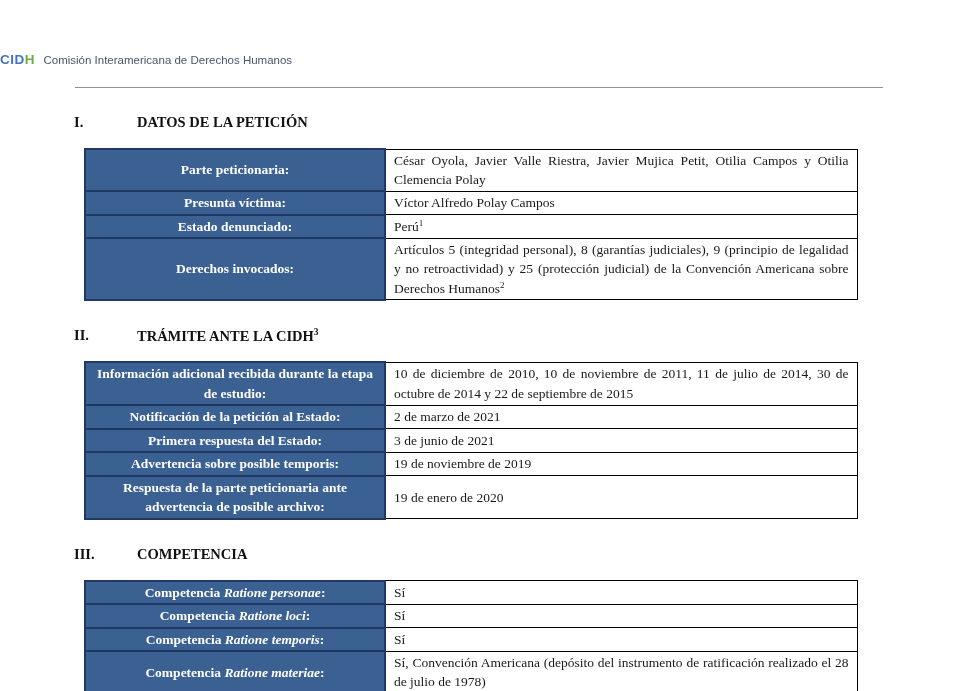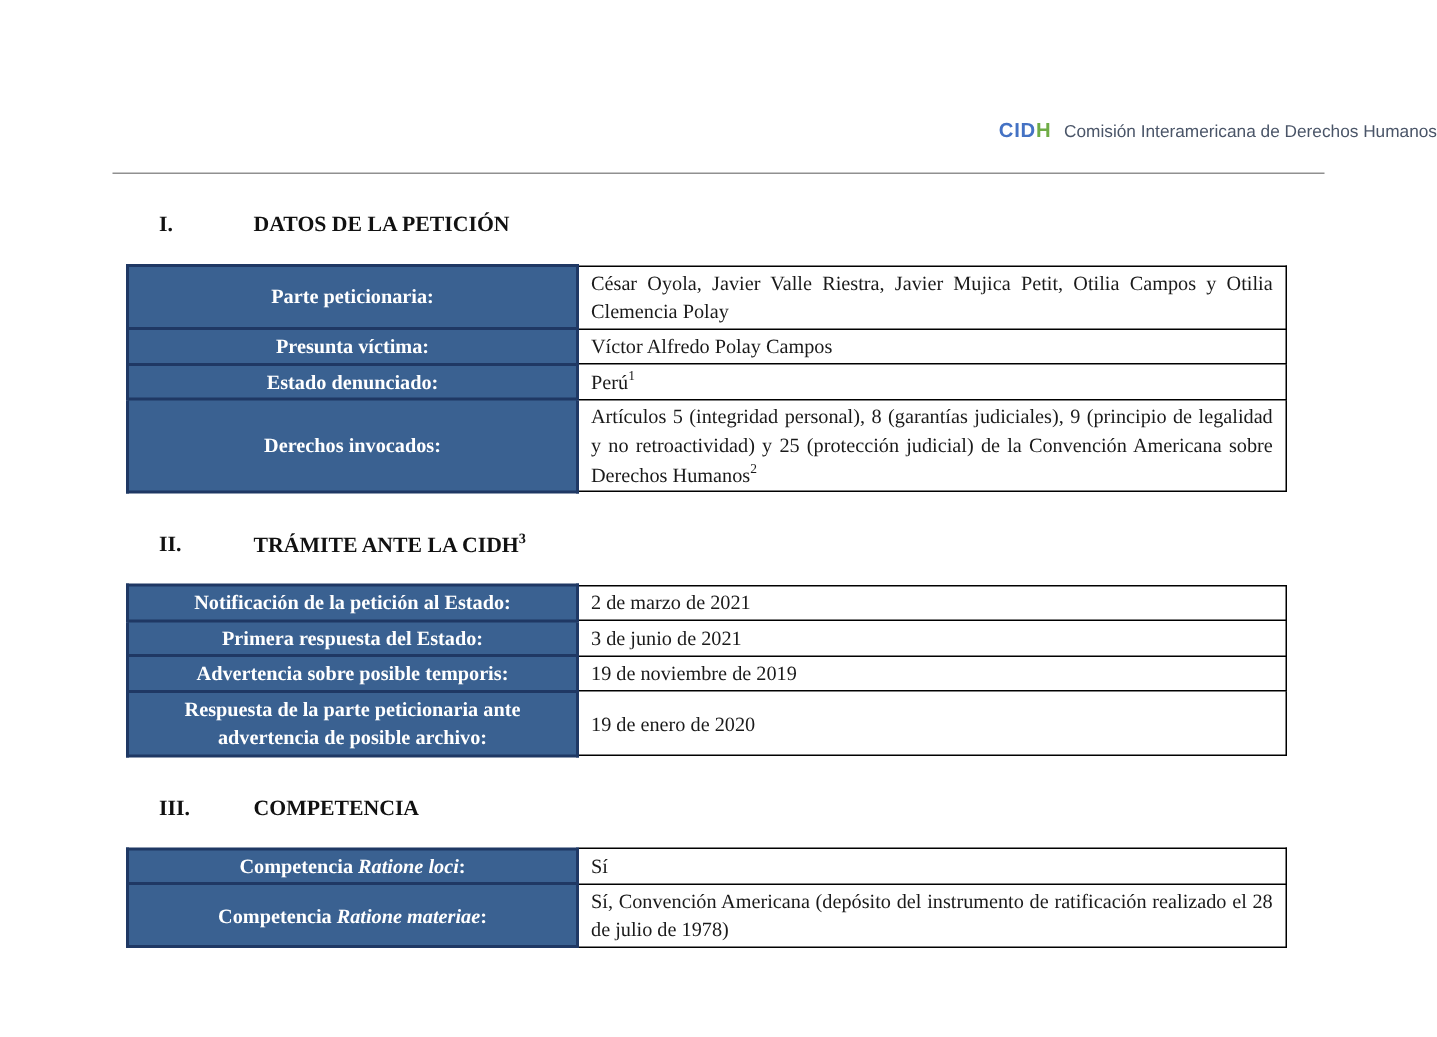--- a/index.html
+++ b/index.html
@@ -5,38 +5,38 @@
   * { margin: 0; padding: 0; box-sizing: border-box; }
   html, body {
     width: 958px; height: 691px;
     background: #ffffff;
     font-family: "Liberation Serif", serif;
     color: #1a1a1a;
     overflow: hidden;
   }
   
   .page-header {
-    padding-top: 78px;
-    text-align: right;
+    padding-top: 50px;
+    text-align: left;
     font-family: "Liberation Sans", sans-serif;
     white-space: nowrap;
   }
   .logo { font-weight: bold; font-size: 13.5px; letter-spacing: 0.5px; }
   .logo-cid { color: #4472C4; }
   .logo-h  { color: #6FAC46; }
   .org-name { font-size: 11.5px; color: #4A5568; margin-left: 4px; }
   .header-divider {
     border: none;
     border-top: 1px solid #909090;
     width: 808px;
     margin: 19px 0 0 75px;
   }
   
   .section-heading {
-    margin: 26px 0 0 106px;
+    margin: 26px 0 0 74px;
     font-size: 14.5px;
     font-weight: bold;
     color: #111;
   }
   .sec-num { display: inline-block; width: 63px; }
   .section-heading sup { font-size: 9.5px; }
   
   table.doc-table {
     border-collapse: collapse;
     table-layout: fixed;
@@ -100,20 +100,24 @@
 </tbody>
   </table>
 
 <div class="section-heading">
   <span class="sec-num">II.</span><span>TRÁMITE ANTE LA CIDH</span><sup>3</sup>
 </div>
 
 <table class="doc-table">
   <tbody>
   <tr>
+    <td class="label">Información adicional recibida durante la etapa de estudio:</td>
+    <td class="value">10 de diciembre de 2010, 10 de noviembre de 2011, 11 de julio de 2014, 30 de octubre de 2014 y 22 de septiembre de 2015</td>
+  </tr>
+  <tr>
     <td class="label">Notificación de la petición al Estado:</td>
     <td class="value">2 de marzo de 2021</td>
   </tr>
   <tr>
     <td class="label">Primera respuesta del Estado:</td>
     <td class="value">3 de junio de 2021</td>
   </tr>
   <tr>
     <td class="label">Advertencia sobre posible temporis:</td>
     <td class="value">19 de noviembre de 2019</td>
@@ -124,22 +128,30 @@
   </tr>
 </tbody>
   </table>
 
 <div class="section-heading">
   <span class="sec-num">III.</span><span>COMPETENCIA</span>
 </div>
 
 <table class="doc-table">
   <tbody>
+      <tr>
+    <td class="label"><span>Competencia </span><i>Ratione personae</i><span>:</span></td>
+    <td class="value">Sí</td>
+  </tr>
   <tr>
     <td class="label"><span>Competencia </span><i>Ratione loci</i><span>:</span></td>
+    <td class="value">Sí</td>
+  </tr>
+  <tr>
+    <td class="label"><span>Competencia </span><i>Ratione temporis</i><span>:</span></td>
     <td class="value">Sí</td>
   </tr>
   <tr>
     <td class="label"><span>Competencia </span><i>Ratione materiae</i><span>:</span></td>
     <td class="value">Sí, Convención Americana (depósito del instrumento de ratificación realizado el 28 de julio de 1978)</td>
   </tr>
 </tbody>
   </table>
 
 </body></html>

